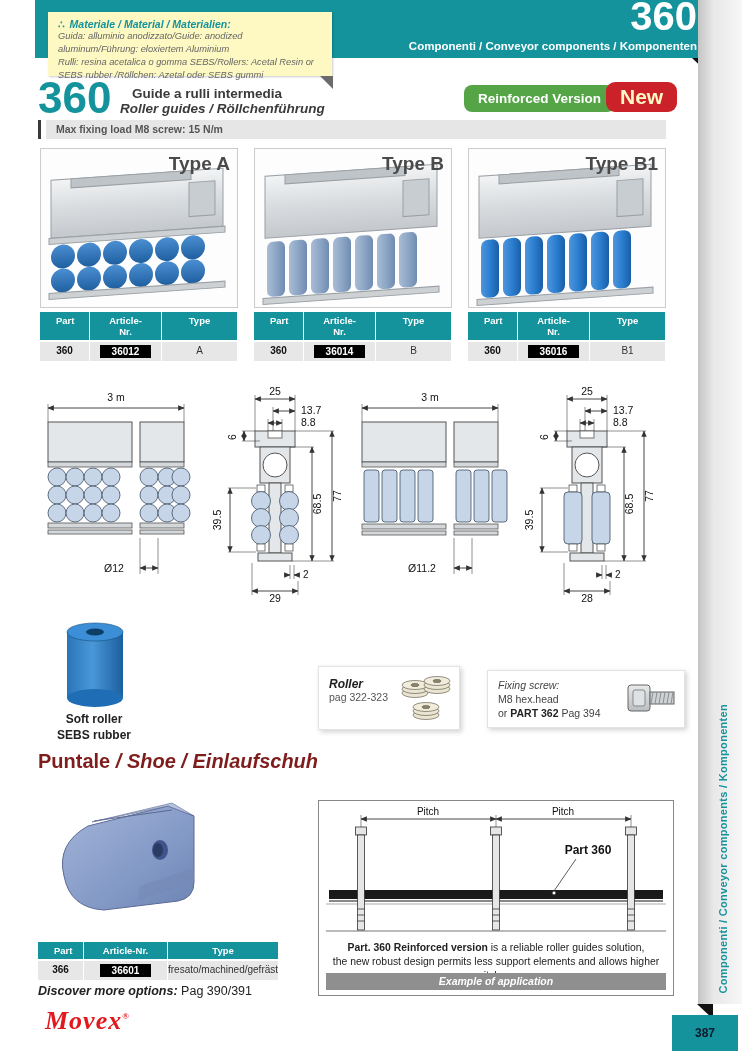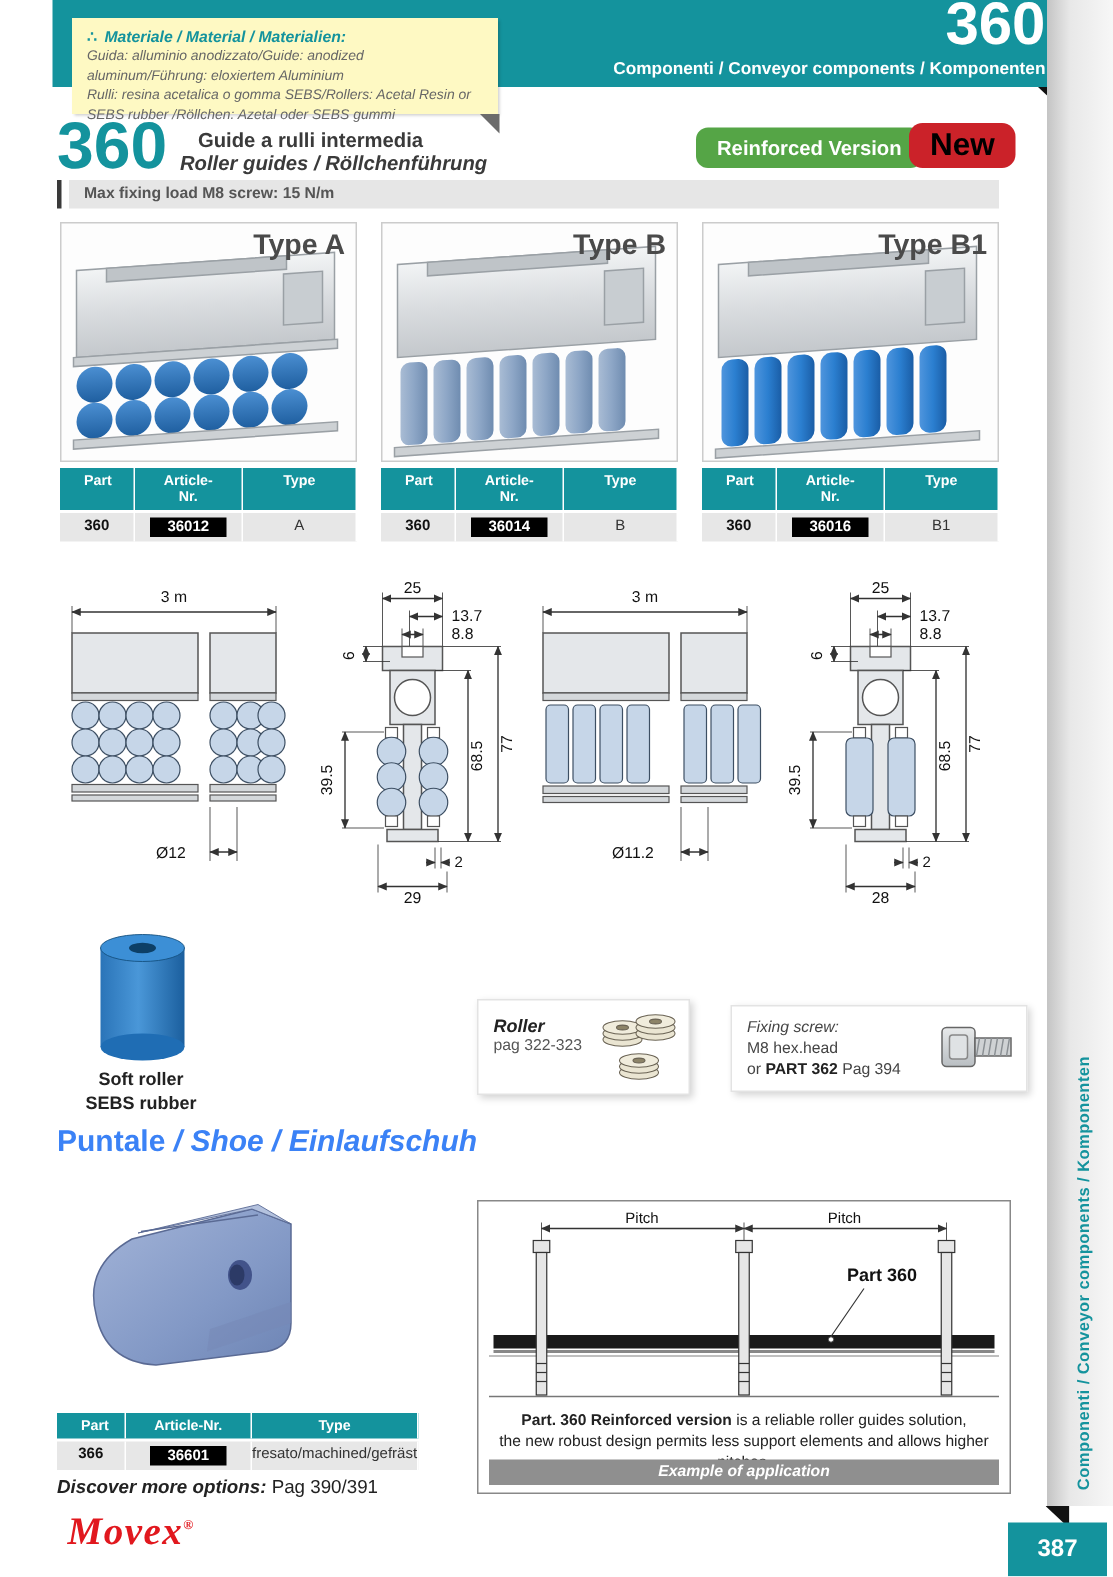--- a/index.html
+++ b/index.html
@@ -23,21 +23,21 @@
   .mat-fold { position:absolute; right:-1px; bottom:-13px; width:0; height:0;
               border-top:13px solid #6b6b6b; border-left:13px solid transparent; }
 
   
   .big-num { position:absolute; left:38px; top:78px; color:#14939D; font-size:44px; font-weight:bold; line-height:0.9; }
   .title-lines { position:absolute; left:120px; top:86px; color:#3a3a3a; }
   .title-l1 { font-size:13.5px; font-weight:bold;margin-left:12px; }
   .title-l2 { font-size:13.5px; font-weight:bold; font-style:italic; }
   .badge-green { position:absolute; left:464px; top:85px; background:#55A546; color:#fff; font-size:13.5px;
                  font-weight:bold; padding:6px 14px; border-radius:8px; }
-  .badge-red { position:absolute; left:606px; top:82px; background:#CB2229; color:#000000; font-size:21px;
+  .badge-red { position:absolute; left:606px; top:82px; background:#CB2229; color:#fef9c3; font-size:21px;
                font-weight:bold; padding:3px 14px; border-radius:9px; }
 
   
   .maxload-tick { position:absolute; left:38px; top:120px; width:3px; height:19px; background:#3a3a3a; }
   .maxload-bar { position:absolute; left:46px; top:120px; width:620px; height:19px; background:#e6e6e6;
                  color:#555; font-size:10.5px; font-weight:bold; line-height:19px; padding-left:10px; box-sizing:border-box; }
 
   
   .panel { position:absolute; top:148px; width:198px; }
   .img-frame { position:relative; width:196px; height:158px; border:1px solid #ccc; background:#fdfdfd; }
@@ -54,21 +54,21 @@
   .roller-box { left:318px; top:666px; width:140px; height:62px; }
   .screw-box  { left:487px; top:670px; width:196px; height:56px; }
   .ib-title { font-size:12px; font-weight:bold; font-style:italic; color:#222; }
   .ib-text  { font-size:10.5px; color:#555; }
   .screw-line { font-size:10.5px; color:#444; line-height:1.35; }
   .screw-line b { color:#222; }
 
   .softroller-label { position:absolute; left:28px; top:712px; width:132px; text-align:center;
                       font-size:12px; font-weight:bold; color:#222; line-height:1.3; }
 
-  .puntale-h { position:absolute; left:38px; top:750px; color:#3b82f6; font-size:20px; font-weight:bold; }
+  .puntale-h { position:absolute; left:38px; top:750px; color:#7f1d1d; font-size:20px; font-weight:bold; }
   .puntale-h .it { font-style:italic; }
 
   .discover { position:absolute; left:38px; top:984px; font-size:12.5px; color:#222; }
   .discover .b { font-weight:bold; font-style:italic; }
 
   .movex { position:absolute; left:45px; top:1006px; color:#E1181E; font-size:26px; font-weight:bold; font-style:italic;
            font-family:"Liberation Serif", serif; letter-spacing:1px; }
   .movex sup { font-size:9px; }
 
   
@@ -79,22 +79,22 @@
   .app-footer { position:absolute; left:7px; right:7px; bottom:5px; height:17px; background:#8f8f8f; color:#fff;
                 font-size:10.5px; font-weight:bold; font-style:italic; text-align:center; line-height:17px; }
 
   
   .side-strip { position:absolute; right:0; top:0; width:44px; height:1004px;
                 background:linear-gradient(to right,#c4c4c4 0,#e8e8e8 35%,#f7f7f7 100%); }
   .side-label { position:absolute; right:13px; bottom:58px; writing-mode:vertical-rl; transform:rotate(180deg);
                 color:#14939D; font-weight:bold; font-size:11px; letter-spacing:0.3px; }
   .side-fold { position:absolute; left:697px; top:1004px; width:16px; height:15px; background:#111;
                clip-path:polygon(0 0,100% 0,100% 100%); }
-  .page-num { position:absolute; left:672px; top:1015px; width:66px; height:36px; background:#14939D; color:#ffffff;
-              font-size:16px; font-weight:bold; display:flex; align-items:center; justify-content:center; }
+  .page-num { position:absolute; left:672px; top:1015px; width:66px; height:36px; background:#14939D; color:#0f172a;
+              font-size:12px; font-weight:bold; display:flex; align-items:center; justify-content:center; }
 
   
   svg text { font-family:"Liberation Sans", sans-serif; fill:#111; }
   .dl  { stroke:#333; stroke-width:0.9; fill:none; }
   .ext { stroke:#333; stroke-width:0.55; fill:none; }
   .alu { fill:#e4e7ea; stroke:#555; stroke-width:1; }
   .alu2{ fill:#d4d8db; stroke:#555; stroke-width:0.8; }
   .rol { fill:#c6d6e8; stroke:#3d4f63; stroke-width:0.8; }
   .clip{ fill:#fff; stroke:#555; stroke-width:0.8; }
   .dimt{ font-size:10.5px; text-anchor:middle; }

